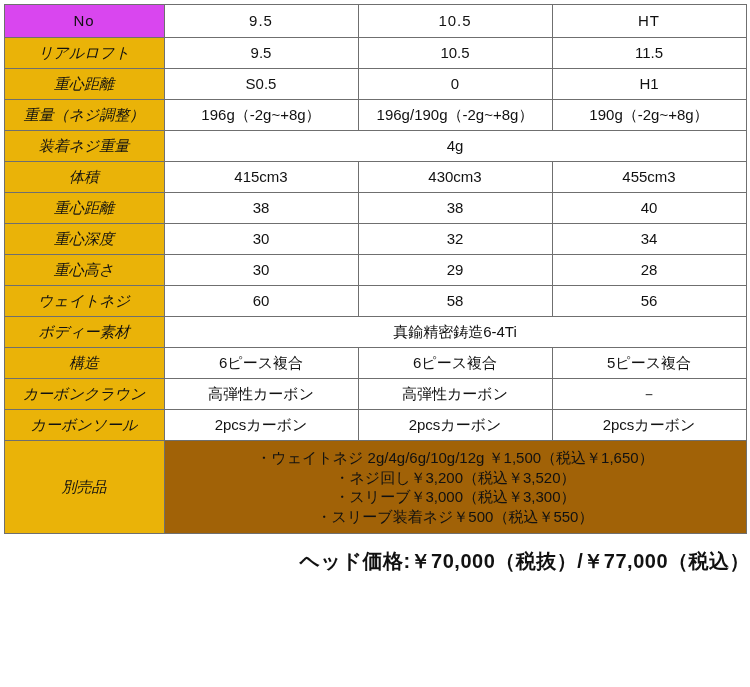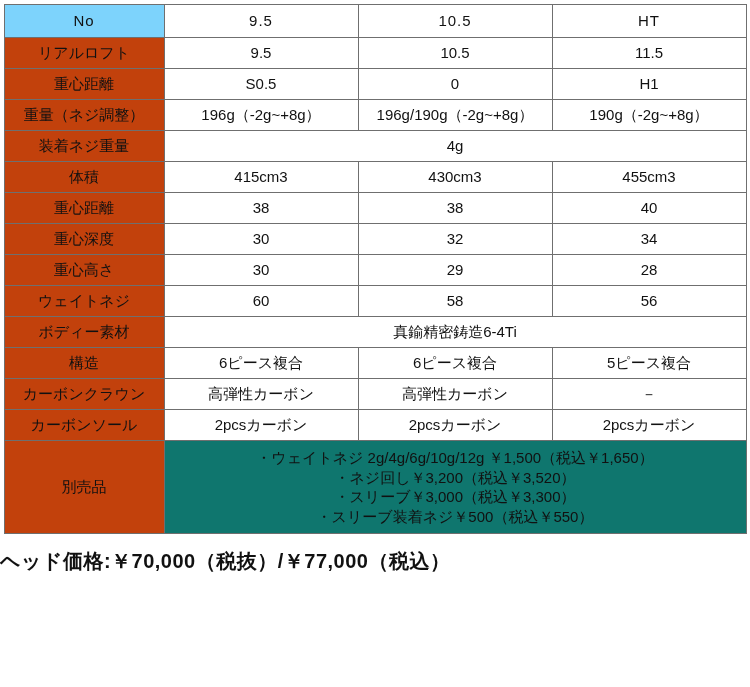--- a/index.html
+++ b/index.html
@@ -33,27 +33,28 @@
     text-align: center;
     vertical-align: middle;
     padding: 0;
     line-height: 1.3;
     color: #111111;
   }
   col.c-label { width: 160px; }
   col.c-val { width: 194px; }
 
   .labelcell {
-    background: #c2410c;
+    background: #eab308;
     font-size: 15px;
     height: 30px;
     letter-spacing: 0px;
+    font-style: italic;
   }
   .headcell {
-    background: #7dd3fc;
+    background: #d946ef;
     font-size: 16px;
     height: 32px;
     font-weight: bold;
     letter-spacing: 1px;
     margin-top: 32px;
   }
   .headval {
     background: #ffffff;
     font-size: 16px;
     height: 32px;
@@ -62,32 +63,32 @@
   }
   .valcell {
     background: #ffffff;
     height: 30px;
     font-size: 15px;
   }
   .small {
     font-size: 13.5px;
   }
   .opt-cell {
-    background: #0f766e;
+    background: #a16207;
     text-align: left;
     padding: 10px 0 10px 14px;
     font-size: 13.5px;
     line-height: 1.55;
     height: 92px;
   }
   .opt-cell div {
     white-space: nowrap;
   }
   .price {
-    text-align: left;
+    text-align: right;
     font-size: 20px;
     font-weight: bold;
     letter-spacing: 0.5px;
     margin-top: 14px;
     color: #111111;
   }
 </style>
 </head>
 <body>
 

